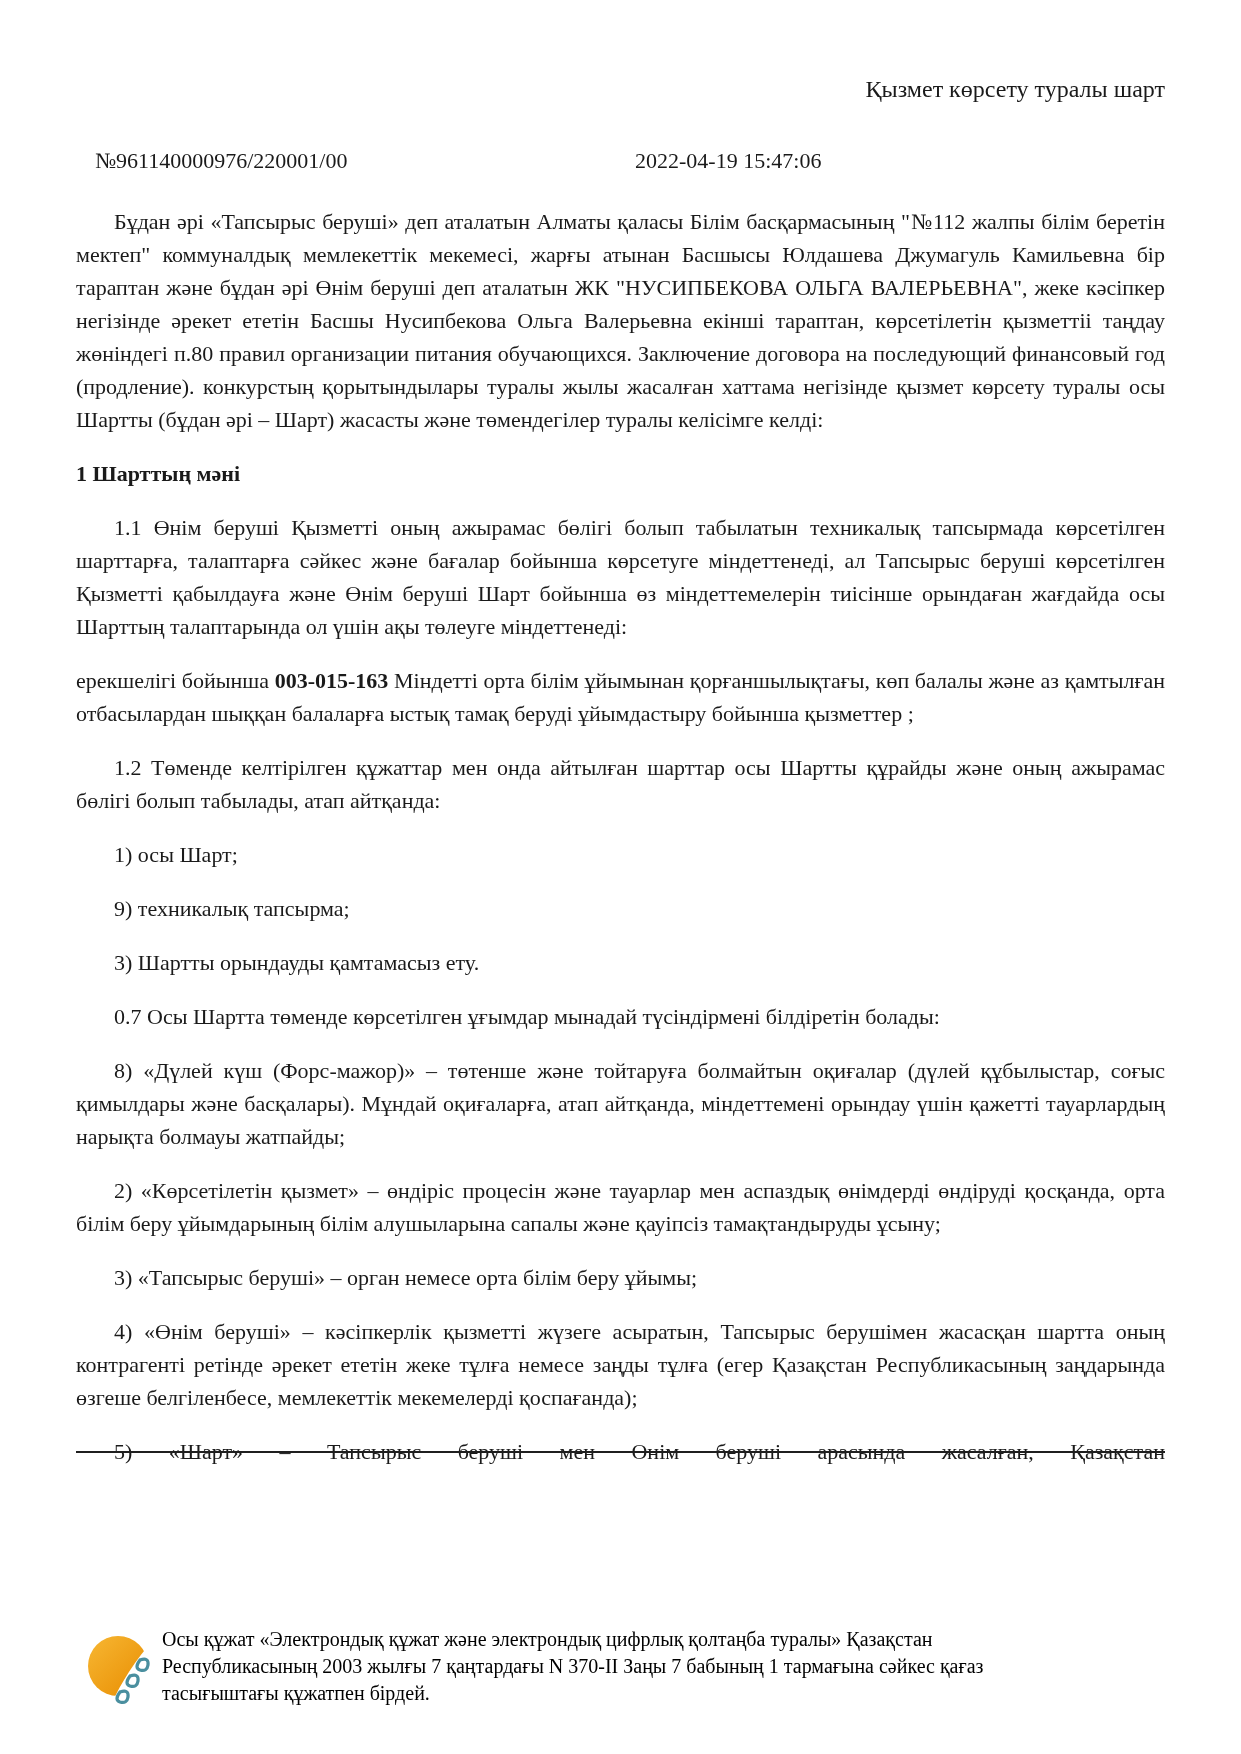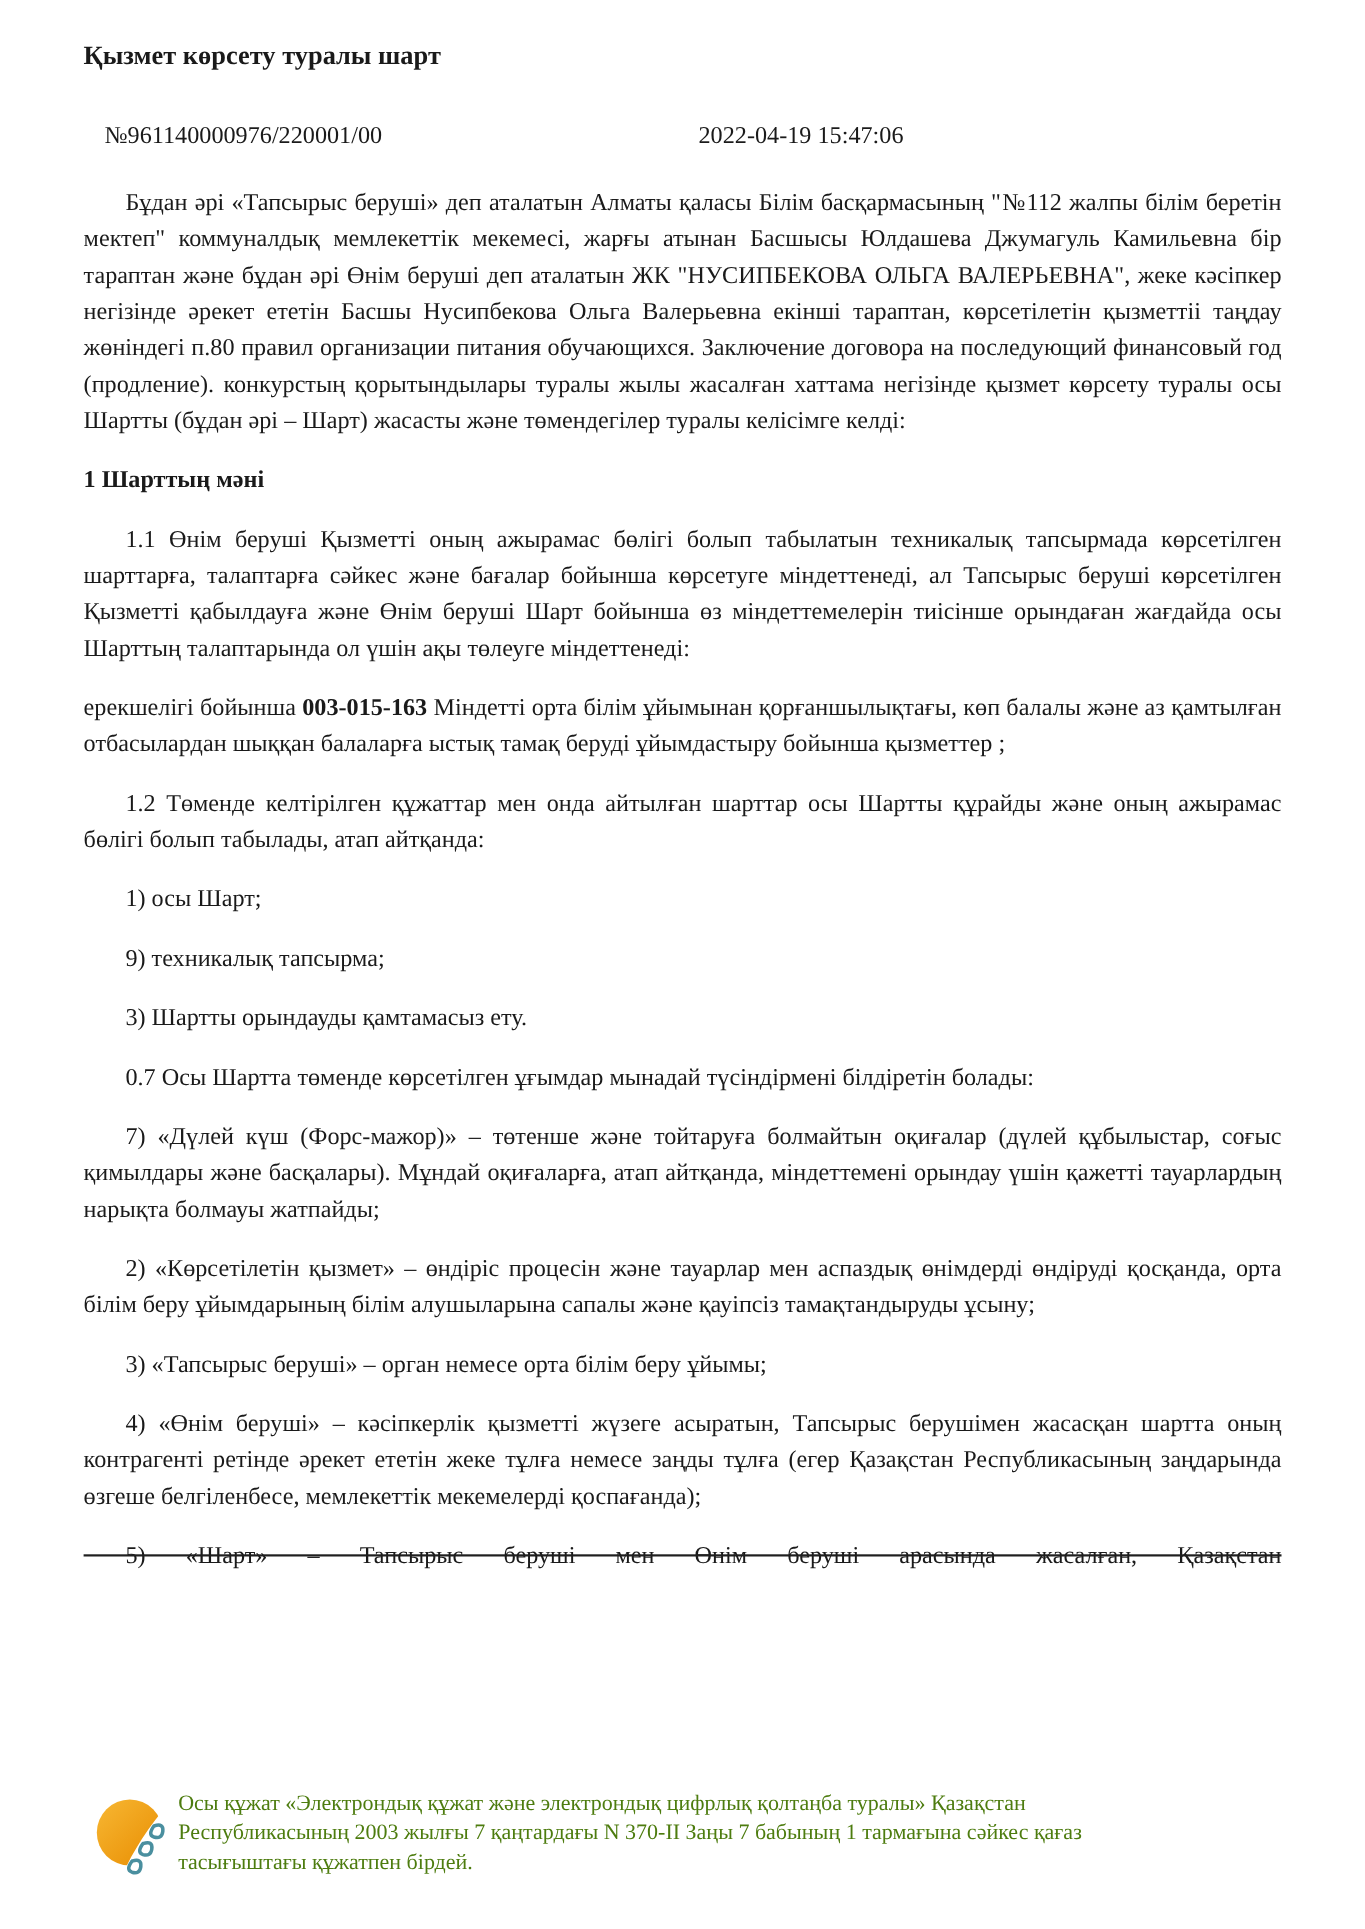--- a/index.html
+++ b/index.html
@@ -13,23 +13,23 @@
     overflow: hidden;
   }
   .page {
     position: absolute;
     inset: 0;
   }
   .content {
     margin: 0 76px;
   }
   .doc-title {
-    padding-top: 36px;
-    text-align: left;
-    font-weight: bold;
+    padding-top: 74px;
+    text-align: right;
+    font-weight: normal;
     font-size: 24px;
     line-height: 30px;
   }
   .meta-row {
     position: relative;
     height: 33px;
     margin-top: 44px;
     font-size: 22px;
   }
   .meta-number { position: absolute; left: 19px; top: 0; white-space: nowrap; }
@@ -79,21 +79,21 @@
   .footer-logo {
     width: 76px;
     height: 84px;
     flex: 0 0 auto;
     margin-top: 4px;
   }
   .footer-note {
     margin-left: 2px;
     font-size: 20px;
     line-height: 27px;
-    color: #4d7c0f;
+    color: #000000;
   }
 </style>
 </head>
 <body>
 
 <div class="page">
   <div class="content">
     <div class="doc-title">Қызмет көрсету туралы шарт</div>
 
     <div class="meta-row">
@@ -111,21 +111,21 @@
       <p class="para no-indent"><span>ерекшелігі бойынша </span><span class="bold-inline">003-015-163</span><span> Міндетті орта білім ұйымынан қорғаншылықтағы, көп балалы және аз қамтылған отбасылардан шыққан балаларға ыстық тамақ беруді ұйымдастыру бойынша қызметтер ;</span></p>
 
       <p class="para">1.2 Төменде келтірілген құжаттар мен онда айтылған шарттар осы Шартты құрайды және оның ажырамас бөлігі болып табылады, атап айтқанда:</p>
 
       <p class="para">1) осы Шарт;</p>
       <p class="para">9) техникалық тапсырма;</p>
       <p class="para">3) Шартты орындауды қамтамасыз ету.</p>
 
       <p class="para">0.7 Осы Шартта төменде көрсетілген ұғымдар мынадай түсіндірмені білдіретін болады:</p>
 
-      <p class="para">7) «Дүлей күш (Форс-мажор)» – төтенше және тойтаруға болмайтын оқиғалар (дүлей құбылыстар, соғыс қимылдары және басқалары). Мұндай оқиғаларға, атап айтқанда, міндеттемені орындау үшін қажетті тауарлардың нарықта болмауы жатпайды;</p>
+      <p class="para">8) «Дүлей күш (Форс-мажор)» – төтенше және тойтаруға болмайтын оқиғалар (дүлей құбылыстар, соғыс қимылдары және басқалары). Мұндай оқиғаларға, атап айтқанда, міндеттемені орындау үшін қажетті тауарлардың нарықта болмауы жатпайды;</p>
       <p class="para">2) «Көрсетілетін қызмет» – өндіріс процесін және тауарлар мен аспаздық өнімдерді өндіруді қосқанда, орта білім беру ұйымдарының білім алушыларына сапалы және қауіпсіз тамақтандыруды ұсыну;</p>
       <p class="para">3) «Тапсырыс беруші» – орган немесе орта білім беру ұйымы;</p>
       <p class="para">4) «Өнім беруші» – кәсіпкерлік қызметті жүзеге асыратын, Тапсырыс берушімен жасасқан шартта оның контрагенті ретінде әрекет ететін жеке тұлға немесе заңды тұлға (егер Қазақстан Республикасының заңдарында өзгеше белгіленбесе, мемлекеттік мекемелерді қоспағанда);</p>
 
       <p class="para struck">5) «Шарт» – Тапсырыс беруші мен Өнім беруші арасында жасалған, Қазақстан</p>
     </div>
   </div>
 
   <div class="footer">
     <div class="footer-logo">

